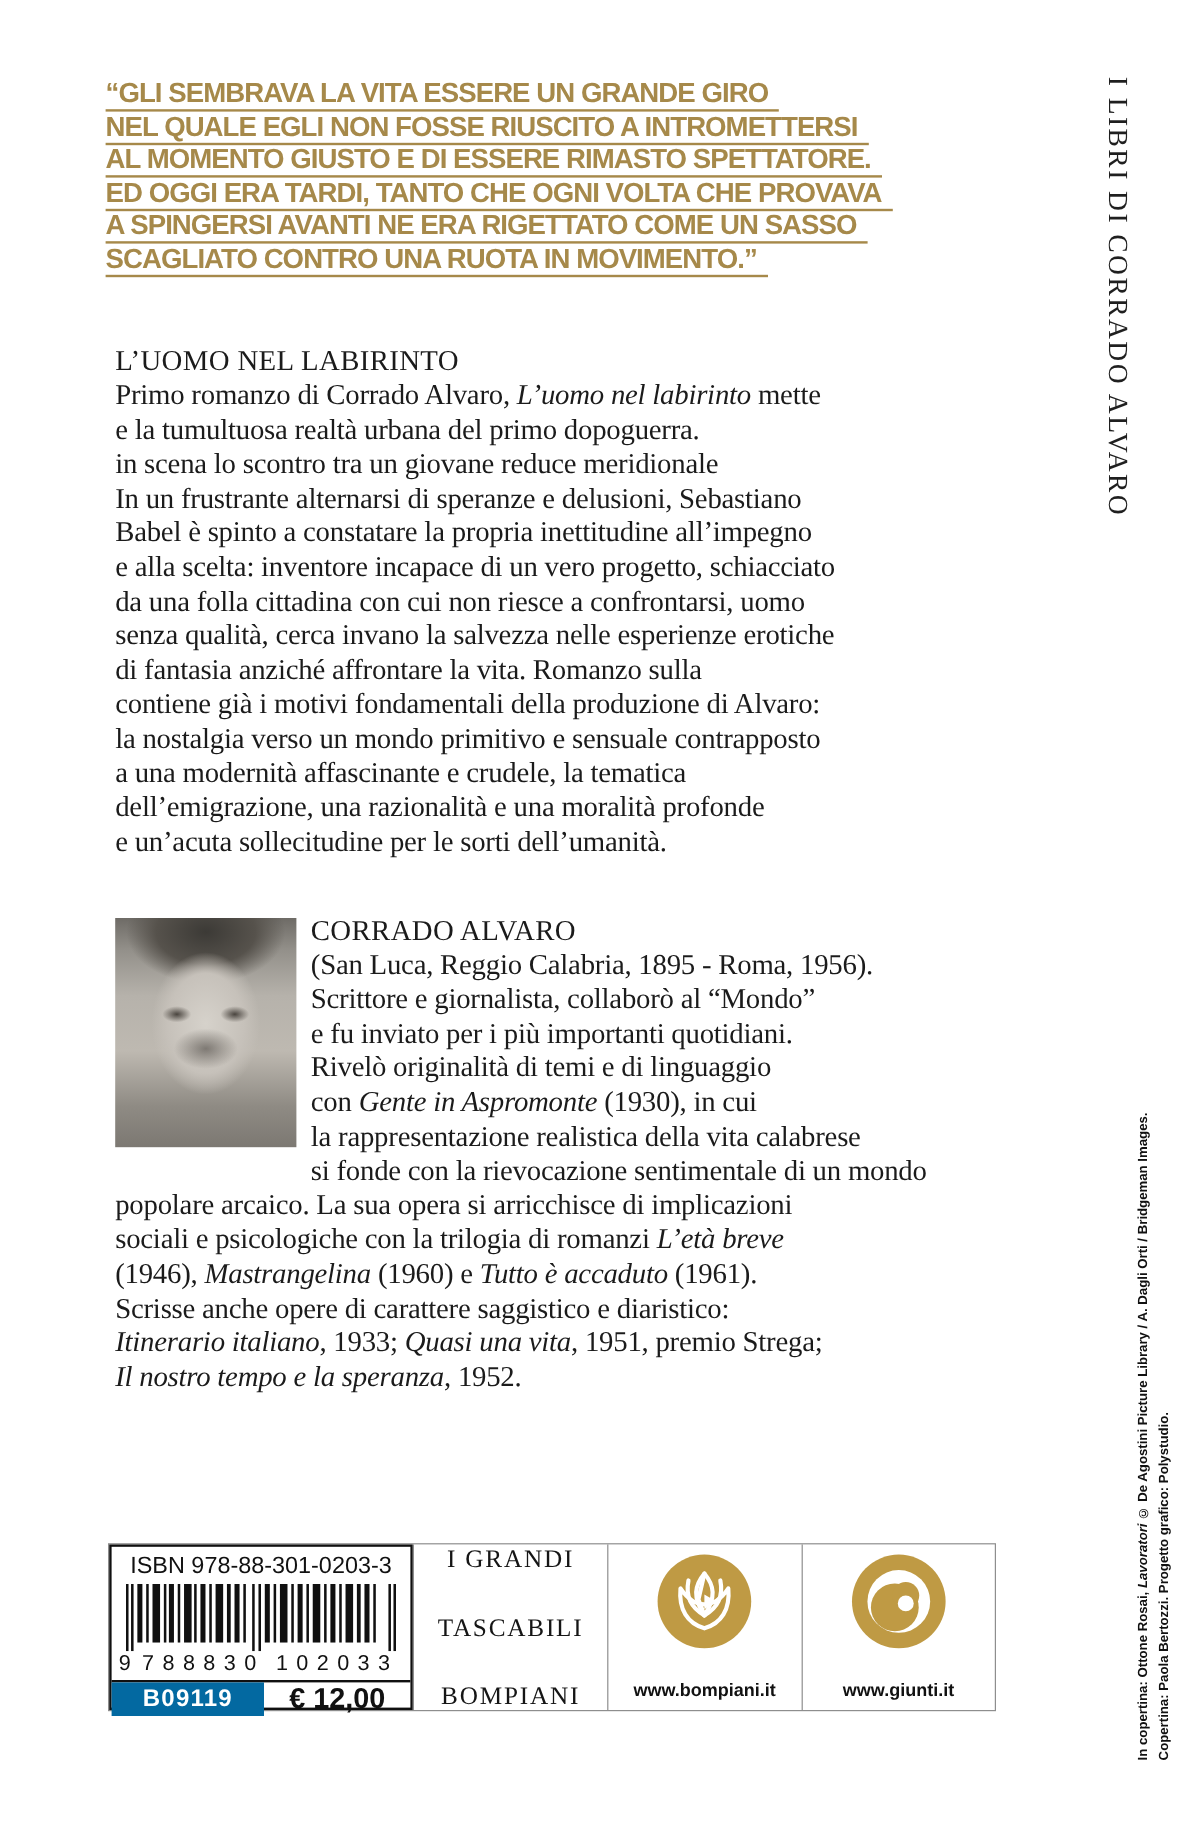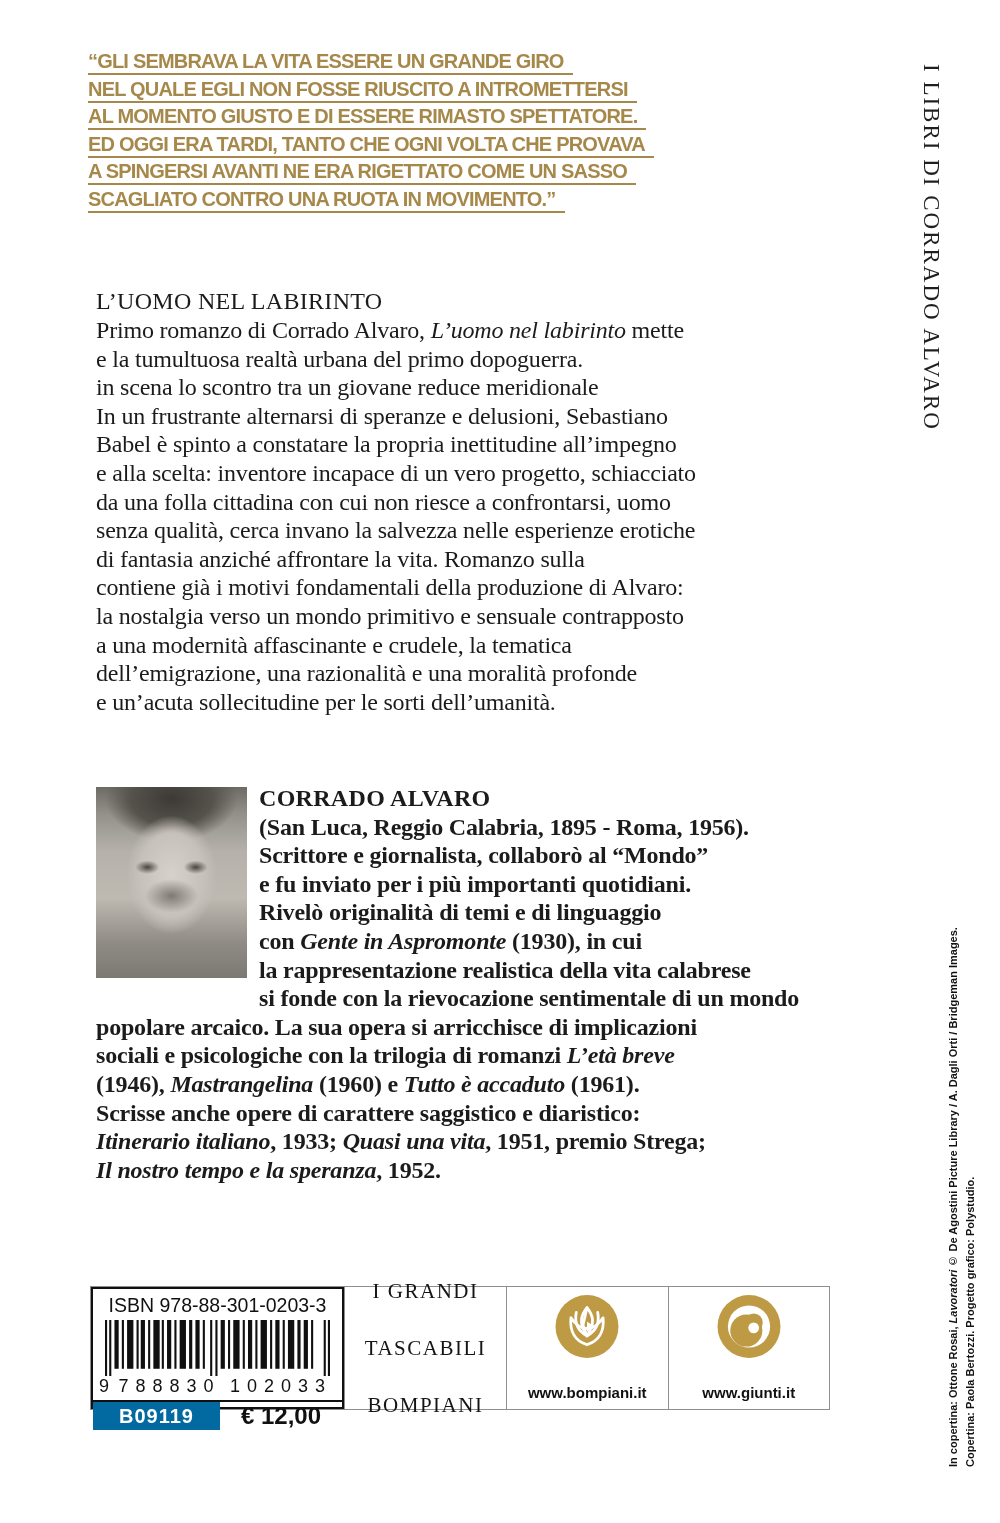--- a/index.html
+++ b/index.html
@@ -1,57 +1,57 @@
 <!DOCTYPE html>
 <html><head>
 <meta charset="utf-8">
 <style>
   html,body{margin:0;padding:0;background:#e8e8e8;}
   .page{position:relative;width:1000px;height:1523px;background:#ffffff;margin:0 auto;
         overflow:hidden;font-family:"Liberation Serif",serif;color:#1b1b1b;}
 
   
-  .quote{position:absolute;left:88px;top:48px;width:660px;
+  .quote{position:absolute;left:88px;top:64px;width:660px;
          font-family:"Liberation Sans",sans-serif;font-weight:bold;
-         font-size:20px;line-height:27.5px;letter-spacing:-0.8px;color:#a6894a;}
+         font-size:23px;line-height:27.5px;letter-spacing:-0.8px;color:#a6894a;}
   .quote .tline{white-space:nowrap;}
   .quote .tline span{border-bottom:2px solid #a6894a;padding-right:9px;padding-bottom:1px;}
 
   
   .spine{position:absolute;top:64px;right:56px;height:420px;
          writing-mode:vertical-rl;font-family:"Liberation Serif",serif;
          font-size:23px;letter-spacing:2px;color:#1f1f1f;white-space:nowrap;}
 
   
   .desc{position:absolute;left:96px;top:286px;width:760px;}
   .book-title{font-size:24px;line-height:30px;letter-spacing:0.3px;}
   .desc .tline, .bio .tline{white-space:nowrap;font-size:24px;line-height:28.6px;letter-spacing:-0.2px;}
 
   
-  .bio{position:absolute;left:96px;top:784px;width:762px;font-weight:bold;}
+  .bio{position:absolute;left:96px;top:762px;width:762px;}
   .photo{float:left;width:151px;height:191px;margin:3px 12px 12px 0;
          background:
            radial-gradient(38px 24px at 50% 57%, rgba(60,55,50,.55), rgba(60,55,50,0) 70%),
            radial-gradient(16px 9px at 34% 42%, #4a453f, rgba(70,65,60,0) 75%),
            radial-gradient(16px 9px at 66% 42%, #4a453f, rgba(70,65,60,0) 75%),
            radial-gradient(58px 76px at 50% 46%, #d6d2cb 0%, #c6c1ba 55%, rgba(198,193,186,0) 78%),
            radial-gradient(92px 60px at 50% 6%, #3c3a36 0%, #56524c 45%, rgba(86,82,76,0) 72%),
            linear-gradient(180deg,#6e6b66 0%, #93908a 14%, #b6b2ab 34%, #beb9b1 58%, #8f8b84 82%, #7c7872 100%);
   }
   .bio-name{font-size:24px;line-height:28.6px;letter-spacing:0.3px;}
 
   
   .credits{position:absolute;right:21px;bottom:56px;height:648px;
            writing-mode:vertical-rl;transform:rotate(180deg);
            font-family:"Liberation Sans",sans-serif;font-size:11px;font-weight:bold;
            color:#111;}
   .credits .tline{white-space:nowrap;line-height:17px;}
 
   
-  .footer{position:absolute;left:90px;top:1286px;width:740px;height:124px;
+  .footer{position:absolute;left:90px;top:1286px;width:740px;height:140px;
           display:flex;border:1px solid #8e8e8e;box-sizing:border-box;
           font-family:"Liberation Sans",sans-serif;}
   .fcell{box-sizing:border-box;}
   .barcode-panel{width:253px;border:2px solid #101010;display:flex;flex-direction:column;background:#fff;}
   .isbn{font-size:19.5px;text-align:center;padding-top:5px;color:#111;}
   .bars{height:56px;margin:3px 12px 0 12px;}
   .bars svg{width:100%;height:100%;}
   .bdigits{display:flex;justify-content:space-between;align-items:center;
            font-size:18px;color:#111;padding:0 10px 3px 6px;}
   .bdigits .grp{letter-spacing:7px;}

